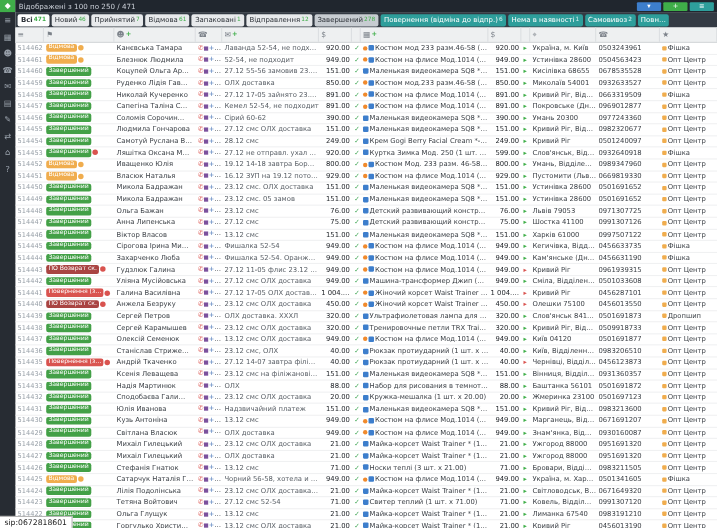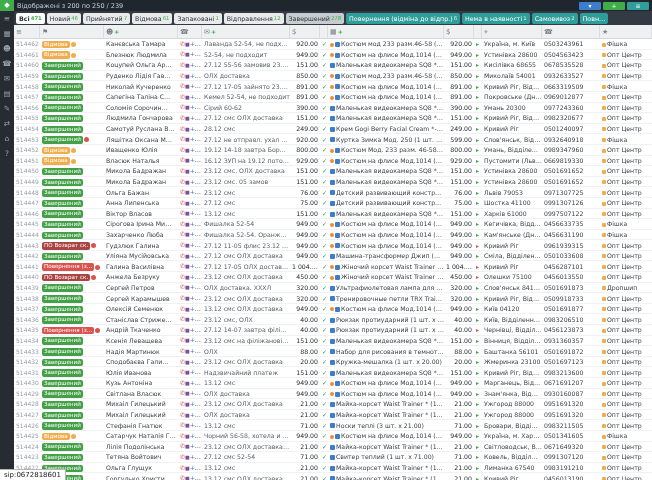--- a/index.html
+++ b/index.html
@@ -64,21 +64,21 @@
       <div class="side-icon">☎</div>
       <div class="side-icon">✉</div>
       <div class="side-icon">▤</div>
       <div class="side-icon">✎</div>
       <div class="side-icon">⇄</div>
       <div class="side-icon">⌂</div>
       <div class="side-icon">?</div>
     </aside>
   <div class="main">
     <div class="topbar">
-      <span>Відображені з 200 по 250 / 239</span>
+      <span>Відображені з 100 по 250 / 471</span>
       <span class="spacer"></span>
 
     <div class="tb-btn" style="background: rgb(61, 126, 204);">▾</div>
         <div class="tb-btn" style="background: rgb(63, 174, 73);">+</div>
         <div class="tb-btn" style="background: rgb(46, 158, 155);">≡</div>
       </div>
     <div class="tabs">
 
     <div class="tab active">
           <span>Всі</span>

